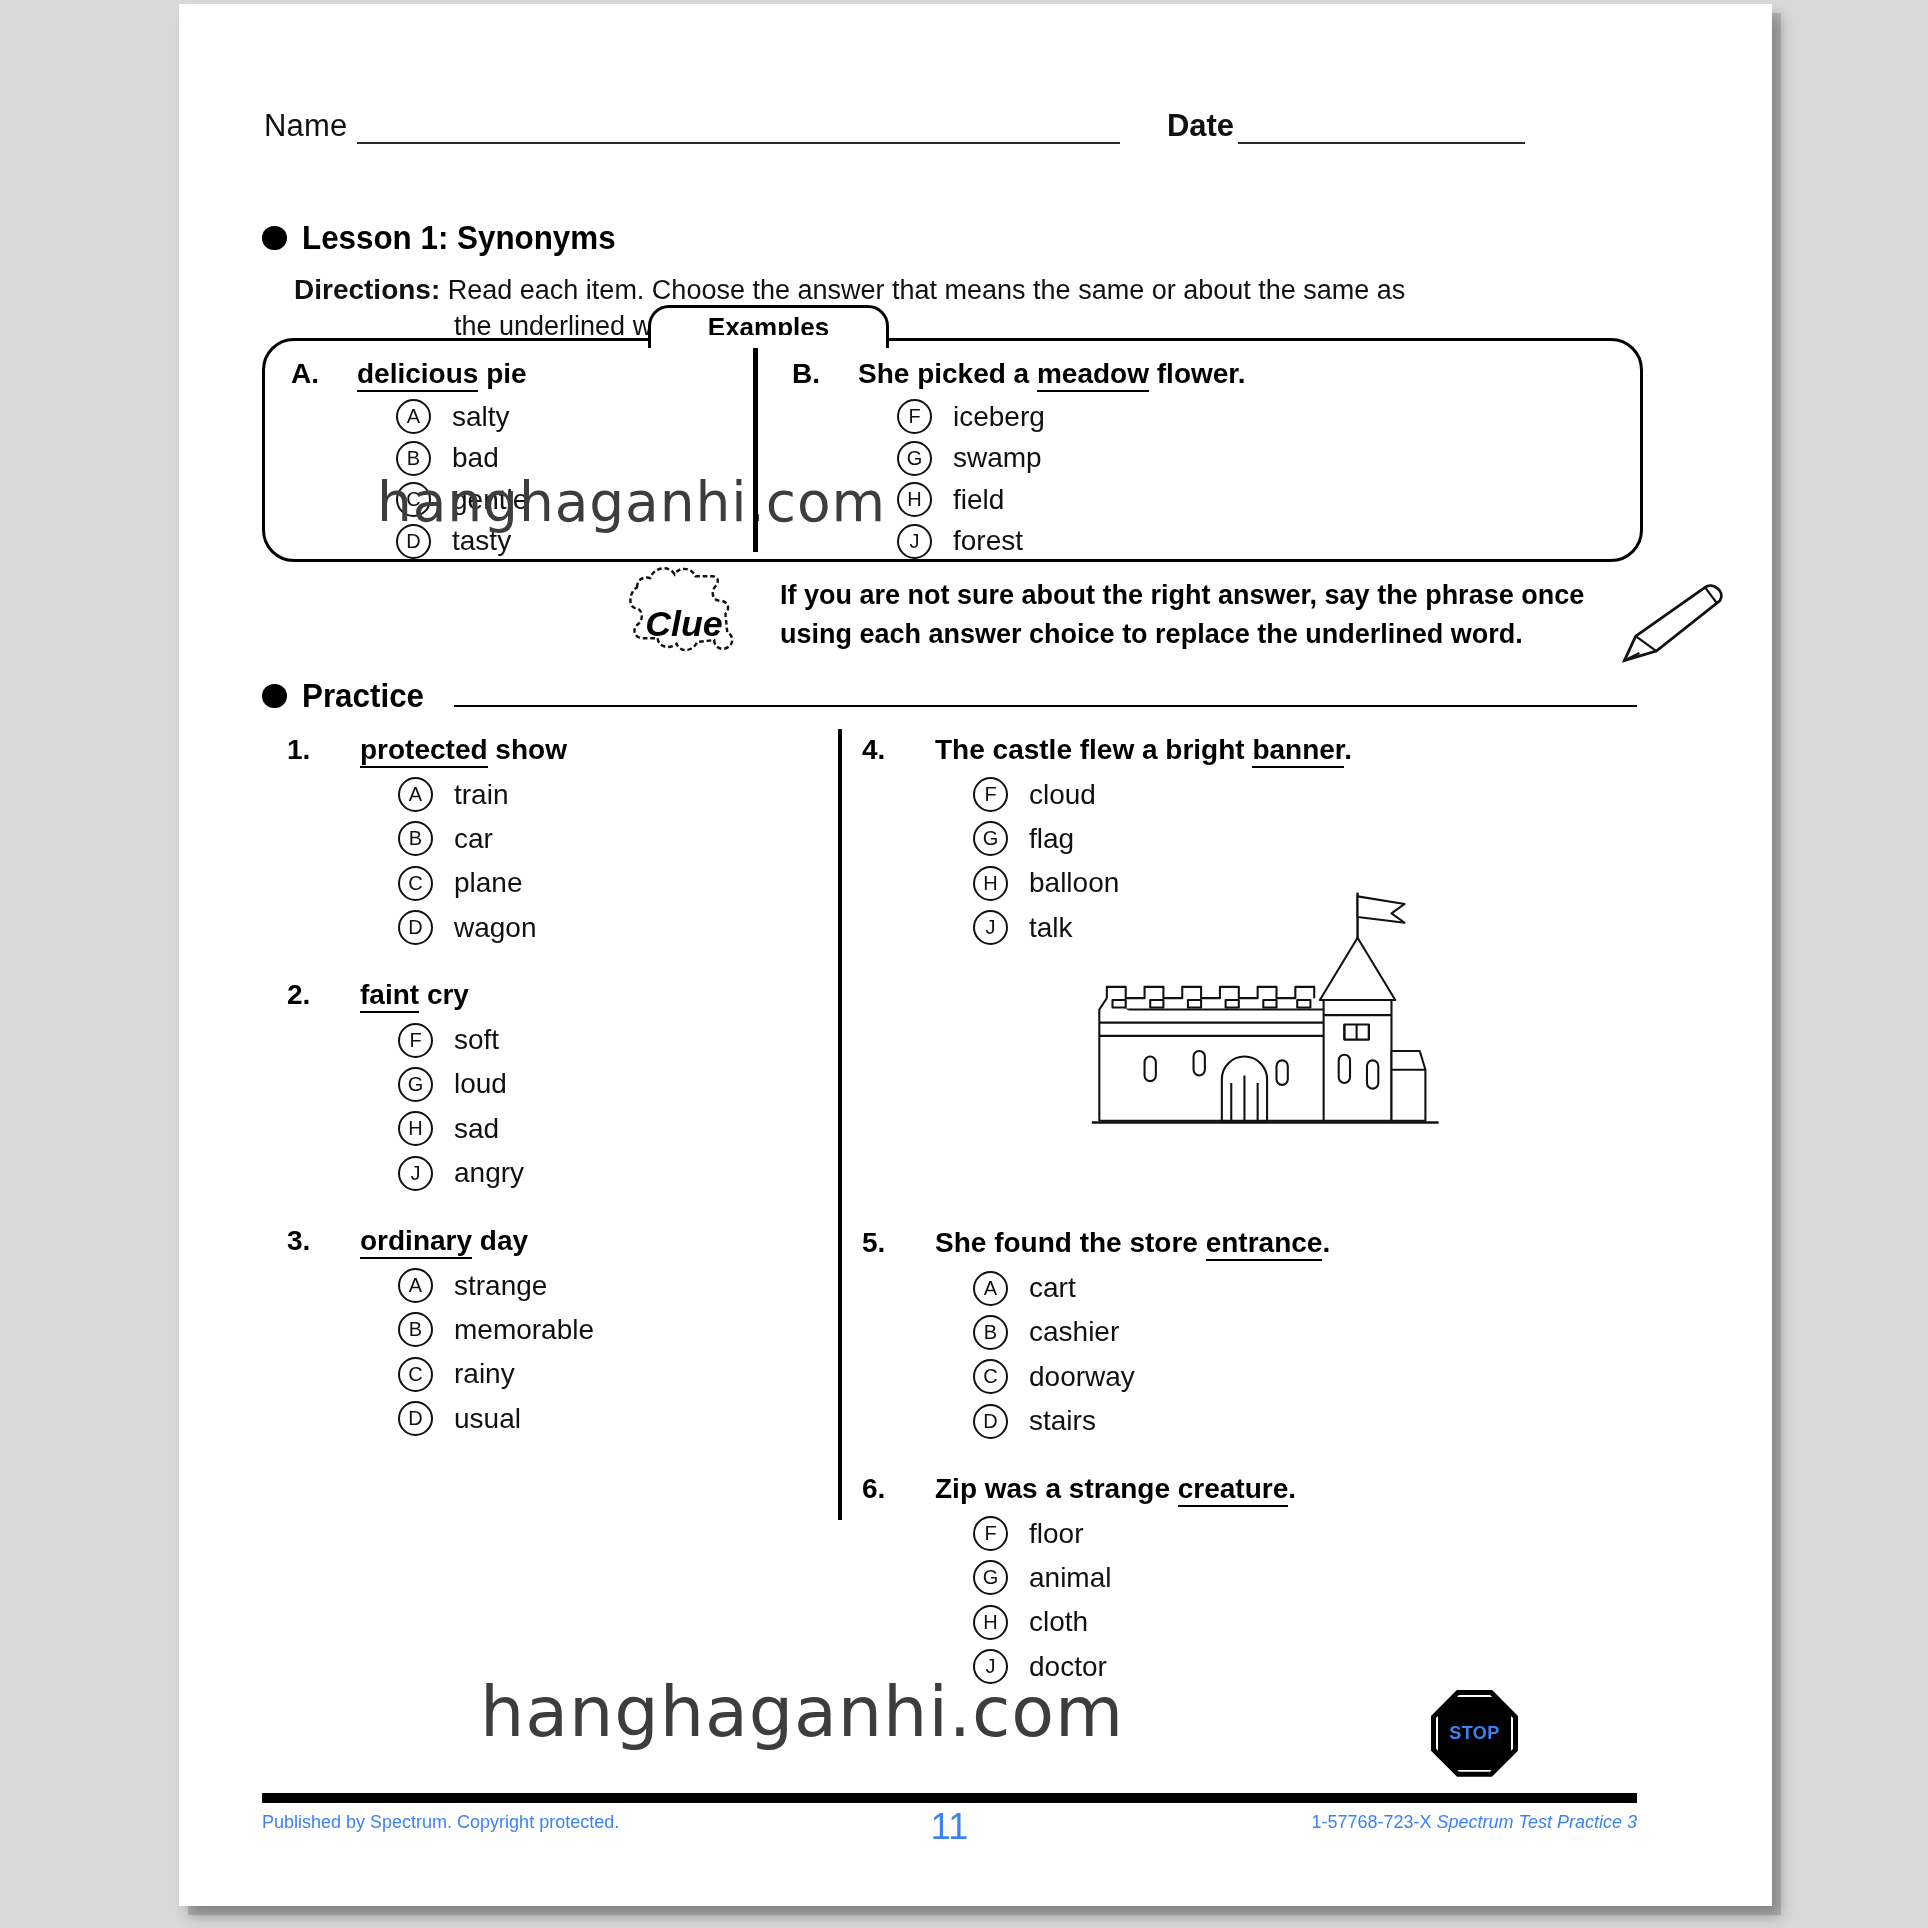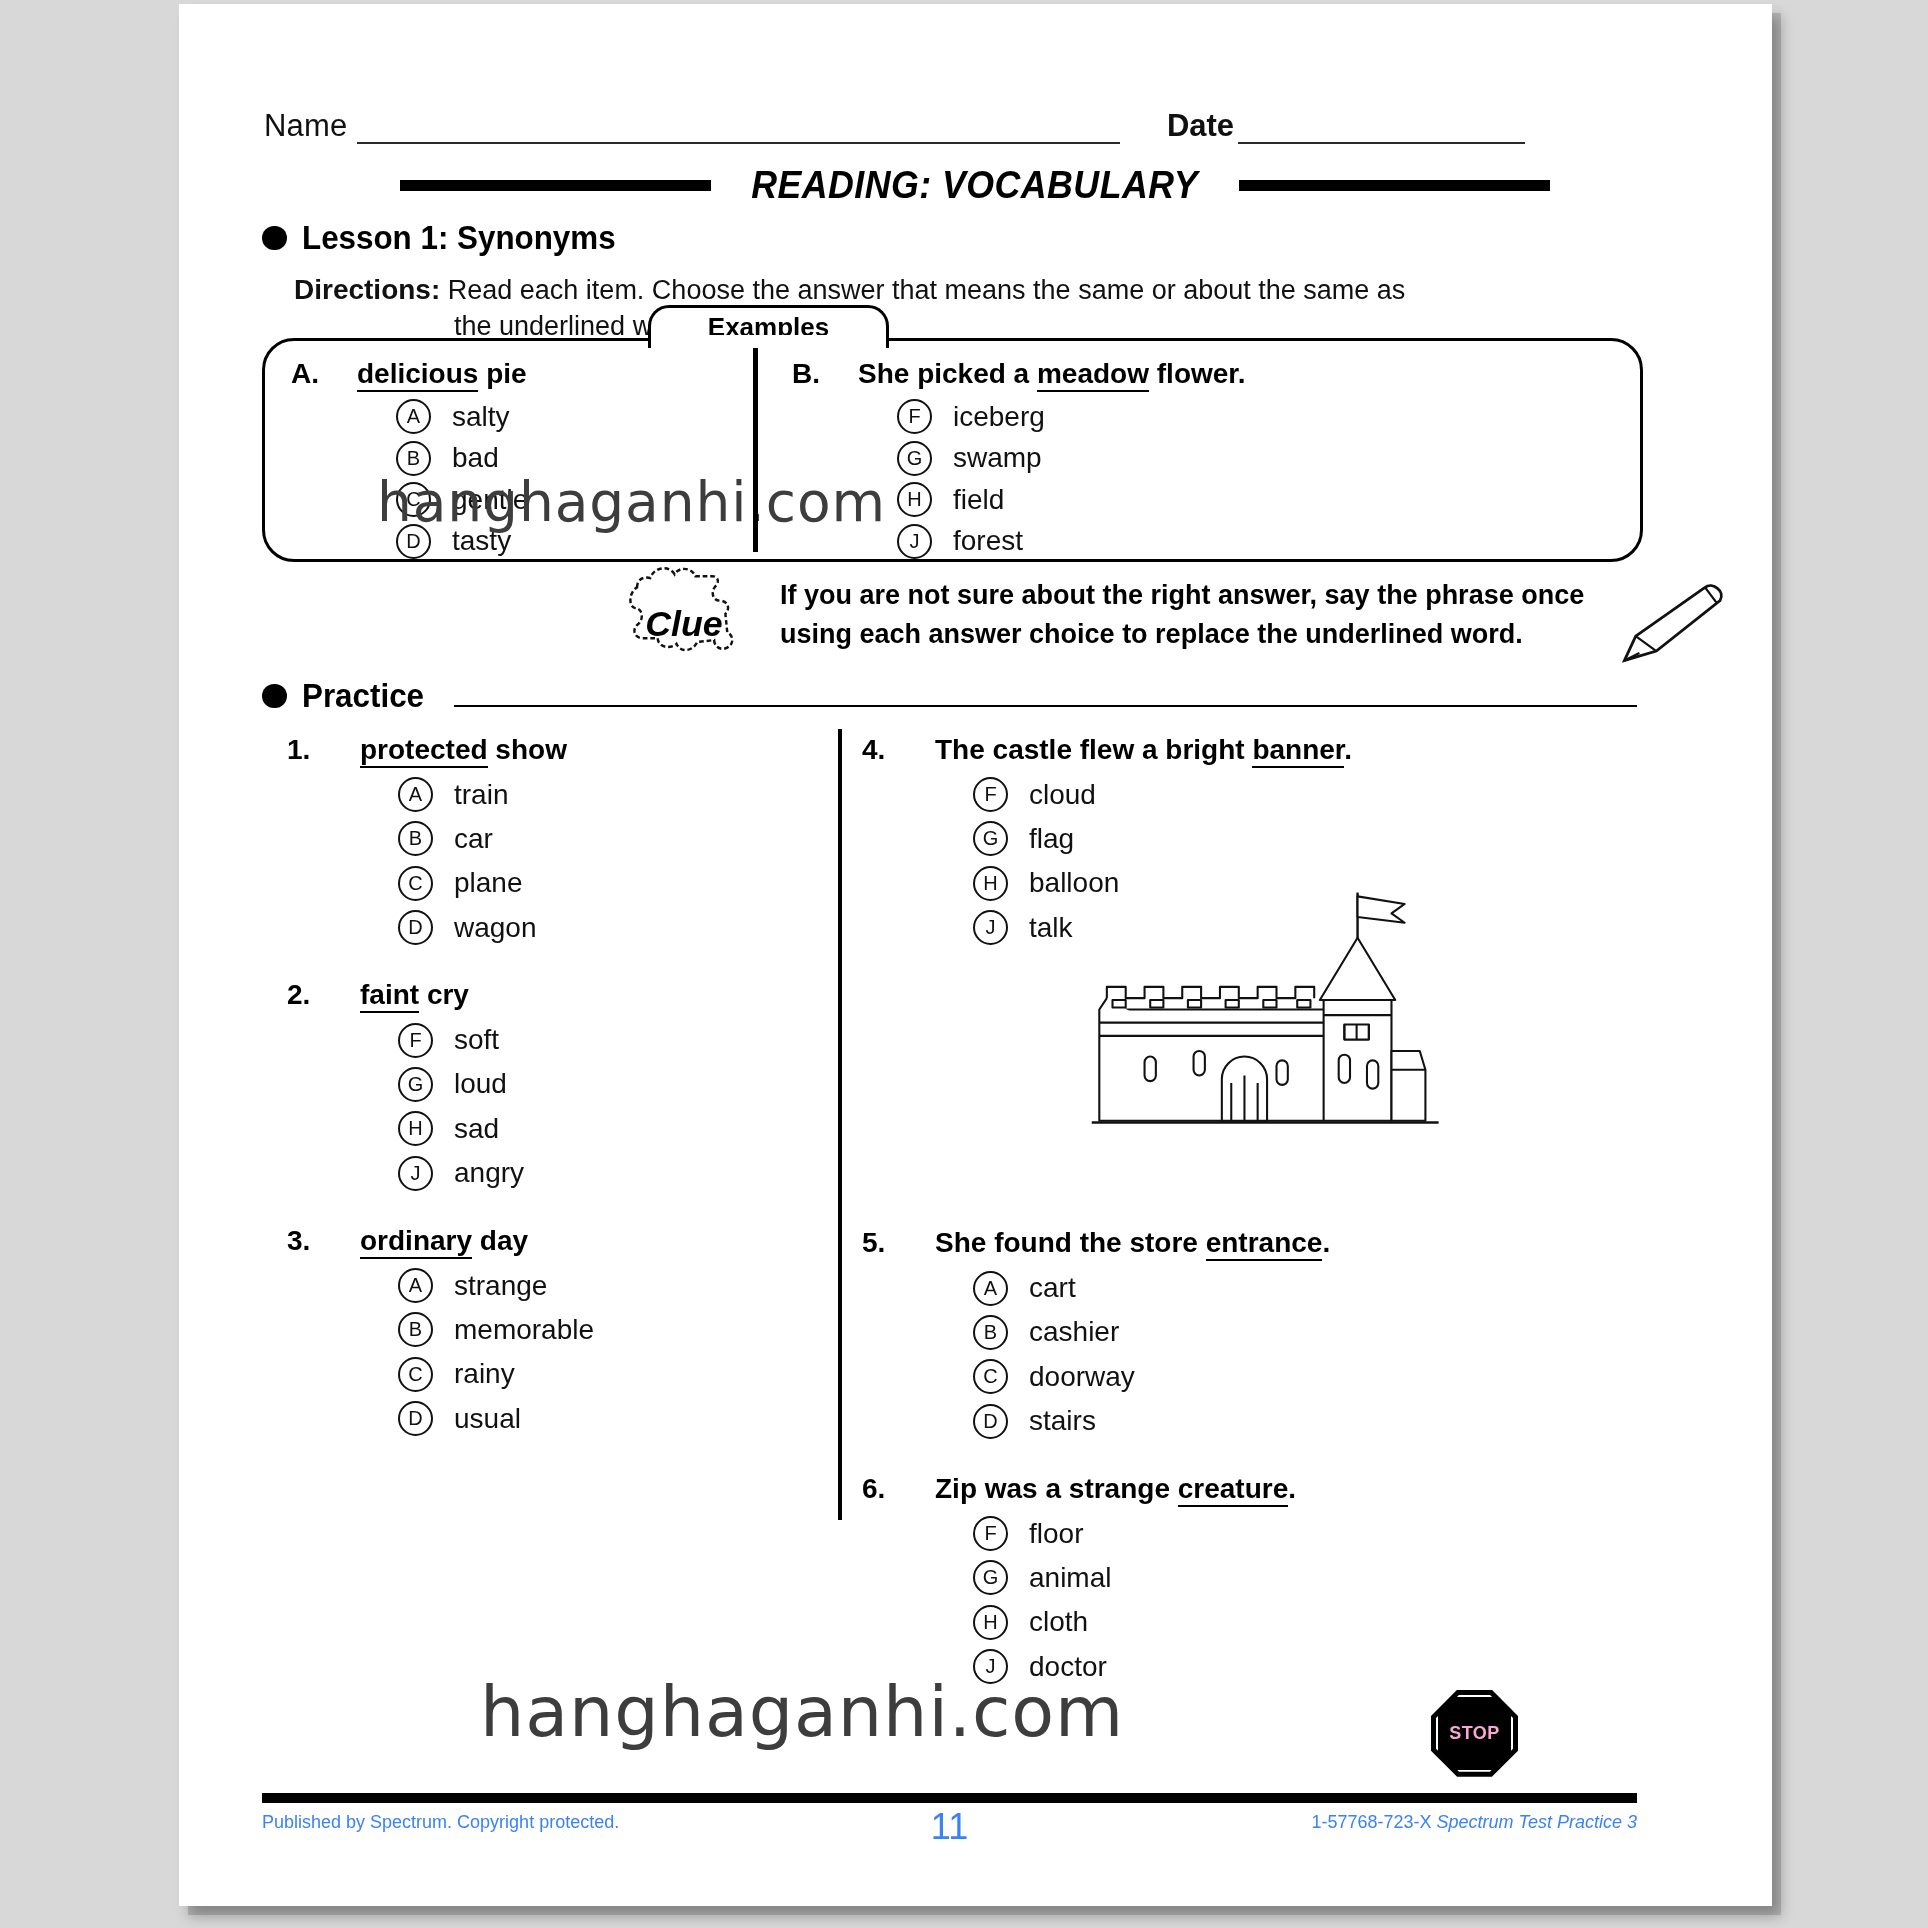--- a/index.html
+++ b/index.html
@@ -149,21 +149,21 @@
     position:absolute;left:1252px;top:1686px;width:87px;height:87px;
     background:#000;
     clip-path:polygon(30% 0,70% 0,100% 30%,100% 70%,70% 100%,30% 100%,0 70%,0 30%);
     display:flex;align-items:center;justify-content:center;
   }
   .stop .inner{
     width:73px;height:73px;border:2.8px solid #fff;background:#000;
     clip-path:polygon(30% 0,70% 0,100% 30%,100% 70%,70% 100%,30% 100%,0 70%,0 30%);
     display:flex;align-items:center;justify-content:center;
   }
-  .stop span{color:#f9a8d4;font-size:18px;font-weight:bold;letter-spacing:0.5px;}
+  .stop span{color:#3b82f6;font-size:18px;font-weight:bold;letter-spacing:0.5px;}
 
   
   .footbar{position:absolute;left:83px;top:1789px;width:1375px;height:10.4px;background:#000;}
   .footrow{
     position:absolute;left:83px;top:1808px;width:1375px;
     display:flex;align-items:baseline;
     font-size:18px;color:#3b82f6;
   }
   .footleft{flex:0 0 auto;}
   .footcenter{position:absolute;left:50%;transform:translateX(-50%);font-size:36px;top:-5.6px;}
@@ -177,25 +177,20 @@
 <div class="page">
 <div class="sheet">
 
   <div class="namerow">
     <span class="lbl">Name</span>
     <span class="rule name"></span>
     <span class="date-lbl">Date</span>
     <span class="rule date"></span>
   </div>
 
-  <div class="titlebar">
-    <span class="bar left"></span>
-    <span class="ttl">READING: VOCABULARY</span>
-    <span class="bar right"></span>
-  </div>
 
   <div class="lesson">
     <span class="bullet"></span>
     <span class="txt">Lesson 1: Synonyms</span>
   </div>
 
   <div class="directions">
     <div>
       <b>Directions:</b>
       <span>Read each item. Choose the answer that means the same or about the same as</span>

